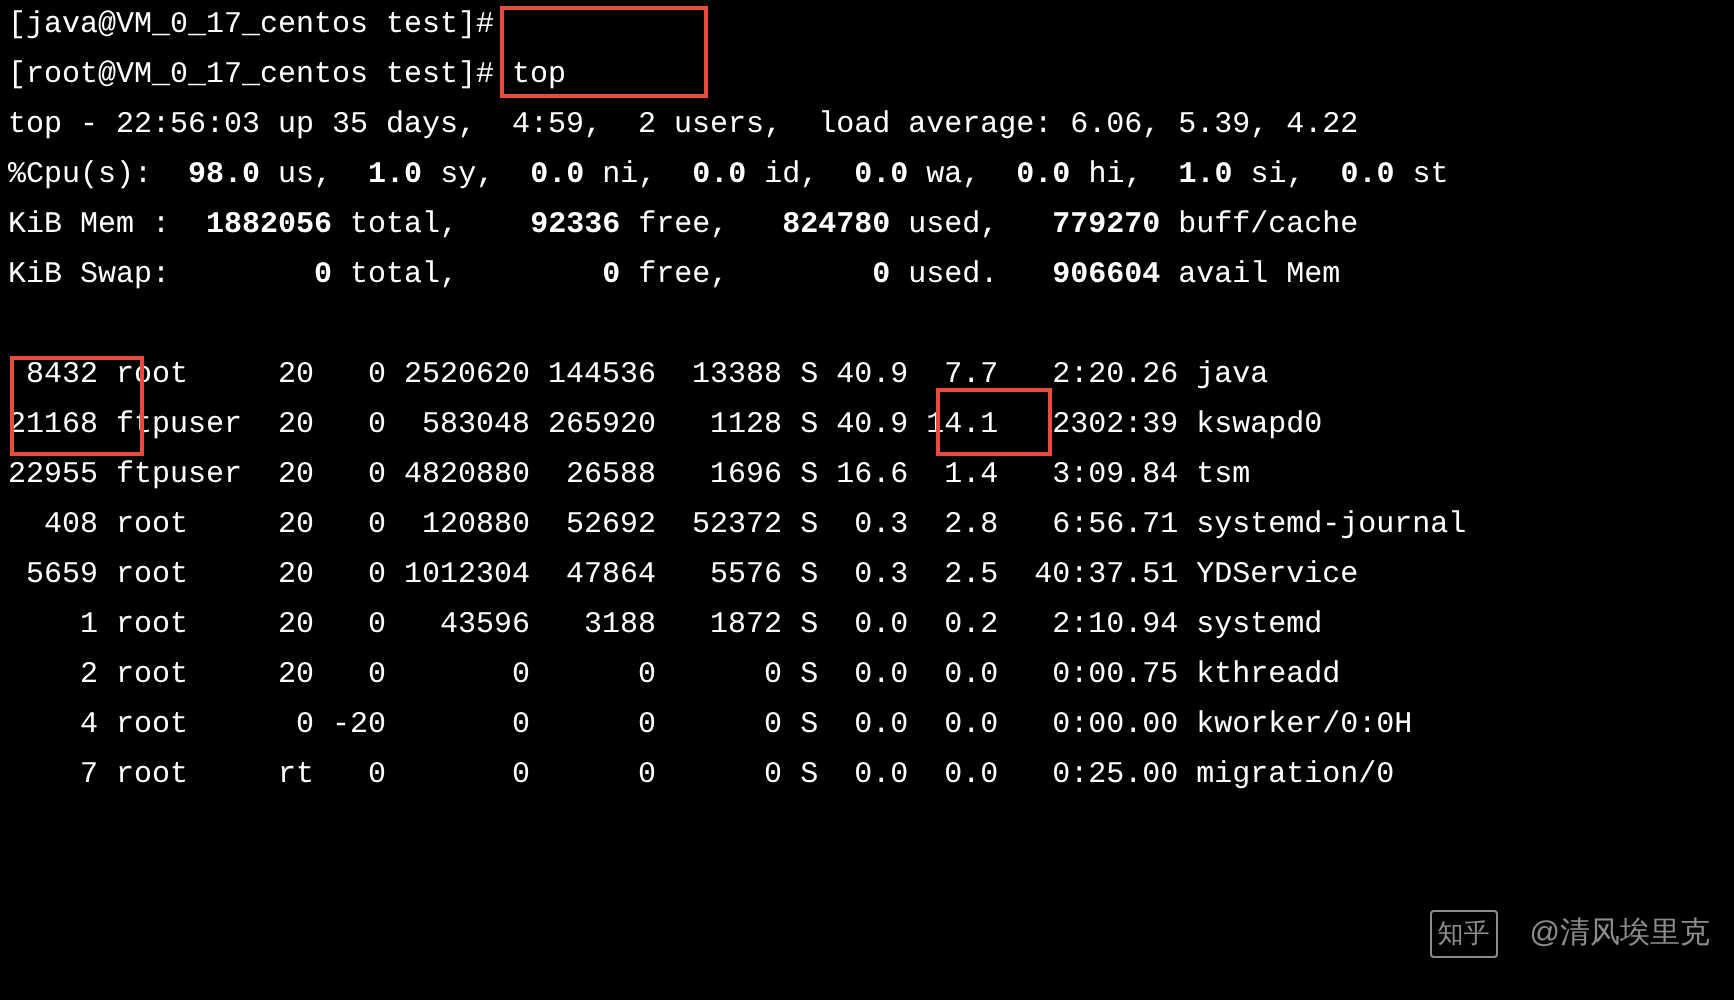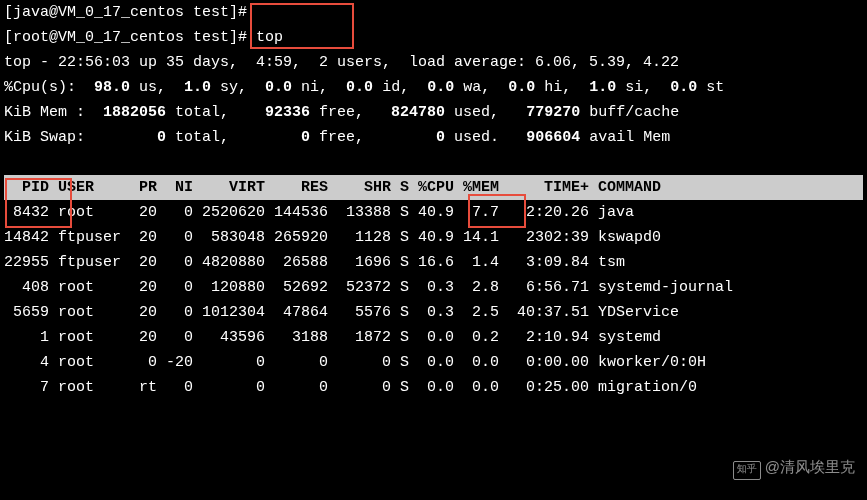--- a/index.html
+++ b/index.html
@@ -42,44 +42,43 @@
       bottom: 20px;
       color: rgba(255,255,255,0.55);
       font-size: 15px;
       font-family: sans-serif;
     }
     .wm-icon {
       display: inline-block;
       border: 1px solid rgba(255,255,255,0.55);
       border-radius: 2px;
       padding: 0 3px;
-      margin-right: 4px;
-      font-size: 10px;
-      font-family: Liberation Mono, monospace;
+      margin-right: 16px;
+      font-size: 13px;
     }
   </style>
 </head>
 <body>
 
 <div class="terminal">
   <div class="row">[java@VM_0_17_centos test]#</div>
   <div class="row">[root@VM_0_17_centos test]# top</div>
   <div class="row">top - 22:56:03 up 35 days,  4:59,  2 users,  load average: 6.06, 5.39, 4.22</div>
   <div class="row" id="cpu-line">%Cpu(s): <span class="bold"> 98.0</span> us,  <span class="bold">1.0</span> sy,  <span class="bold">0.0</span> ni,  <span class="bold">0.0</span> id,  <span class="bold">0.0</span> wa,  <span class="bold">0.0</span> hi,  <span class="bold">1.0</span> si,  <span class="bold">0.0</span> st</div>
   <div class="row" id="mem-line">KiB Mem :  <span class="bold">1882056</span> total,   <span class="bold"> 92336</span> free,   <span class="bold">824780</span> used,   <span class="bold">779270</span> buff/cache</div>
   <div class="row" id="swap-line">KiB Swap:  <span class="bold">      0</span> total,   <span class="bold">     0</span> free,   <span class="bold">     0</span> used.   <span class="bold">906604</span> avail Mem</div>
   <div class="row">&nbsp;</div>
-  <div class="row header-row" id="header-line">  PID USER     PR  NI    VIRT    RES    SHR S %CPU %MEM     TIME+ COMMAND</div>
   <div id="process-list">
       <div class="row"> 8432 root     20   0 2520620 144536  13388 S 40.9  7.7   2:20.26 java</div>
-      <div class="row">14842 ftpuser  20   0  583048 265920   1128 S 40.9 14.1   2302:39 kswapd0</div>
+      <div class="row">21168 ftpuser  20   0  583048 265920   1128 S 40.9 14.1   2302:39 kswapd0</div>
       <div class="row">22955 ftpuser  20   0 4820880  26588   1696 S 16.6  1.4   3:09.84 tsm</div>
       <div class="row">  408 root     20   0  120880  52692  52372 S  0.3  2.8   6:56.71 systemd-journal</div>
       <div class="row"> 5659 root     20   0 1012304  47864   5576 S  0.3  2.5  40:37.51 YDService</div>
       <div class="row">    1 root     20   0   43596   3188   1872 S  0.0  0.2   2:10.94 systemd</div>
+      <div class="row">    2 root     20   0       0      0      0 S  0.0  0.0   0:00.75 kthreadd</div>
       <div class="row">    4 root      0 -20       0      0      0 S  0.0  0.0   0:00.00 kworker/0:0H</div>
       <div class="row">    7 root     rt   0       0      0      0 S  0.0  0.0   0:25.00 migration/0</div>
     </div>
 </div>
 
 <div class="hl-box" style="left:250px; top:3px; width:100px; height:42px;"></div>
 <div class="hl-box" style="left:5px; top:178px; width:63px; height:46px;"></div>
 <div class="hl-box" style="left:468px; top:194px; width:54px; height:30px;"></div>
 
 <div class="watermark">

